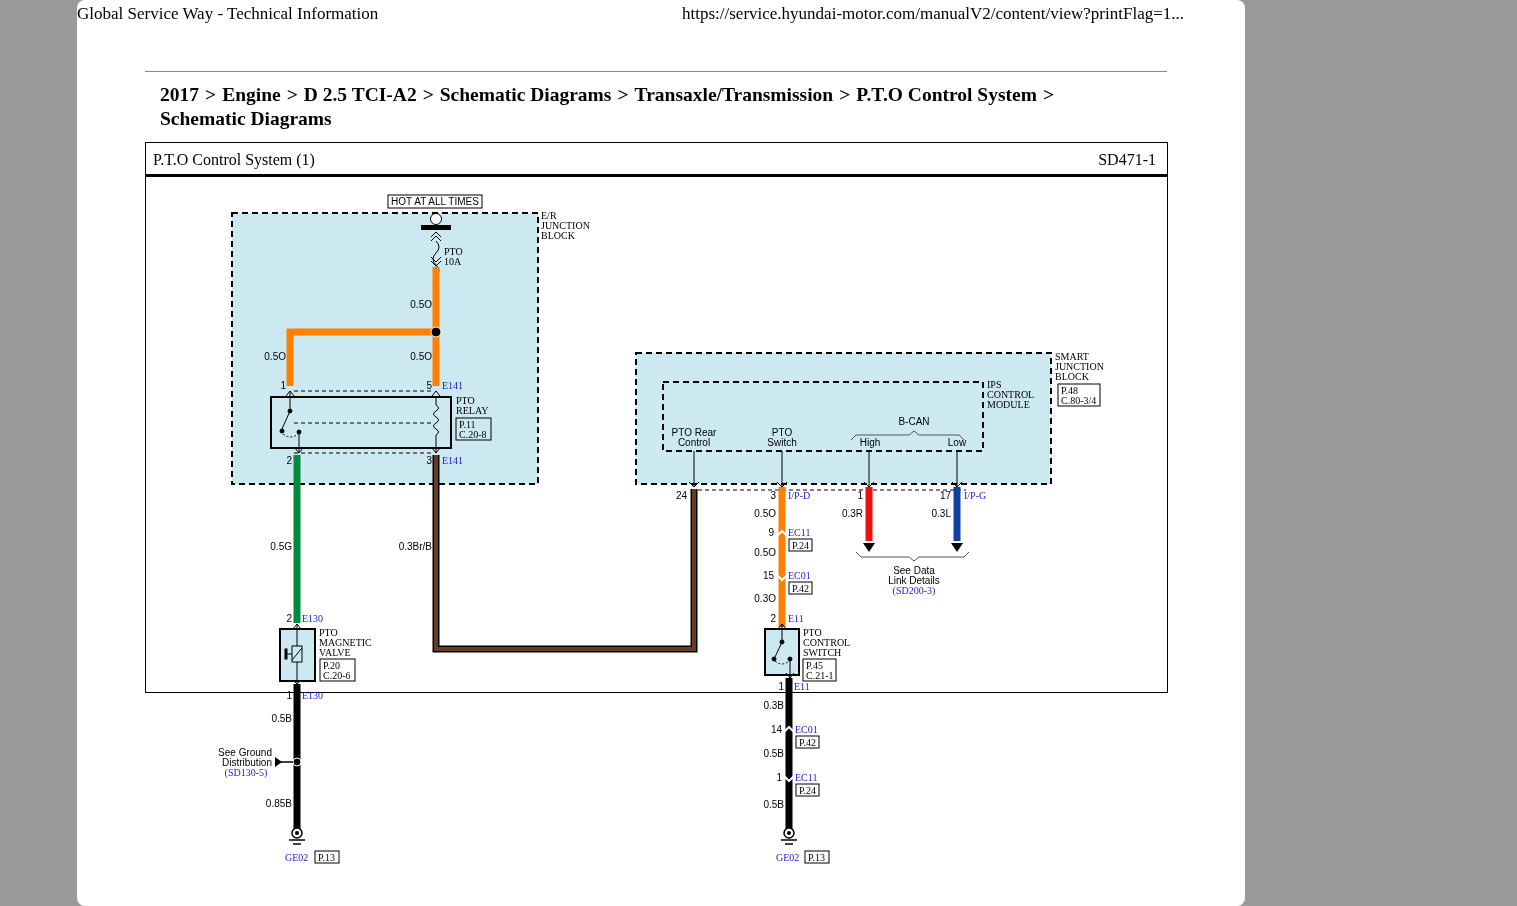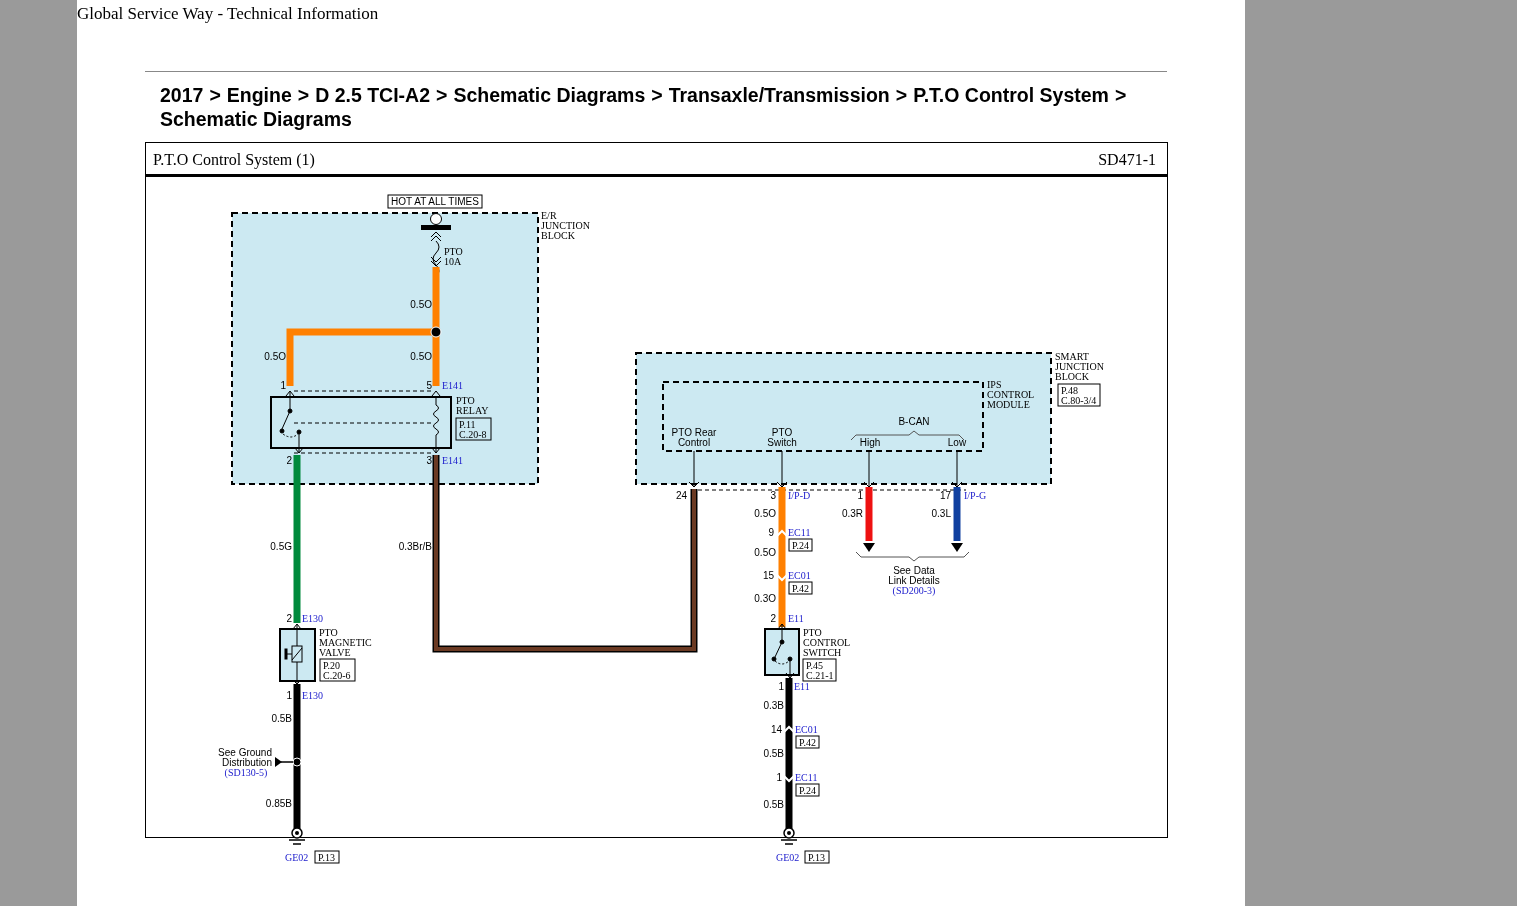--- a/index.html
+++ b/index.html
@@ -1,36 +1,37 @@
 <!DOCTYPE html>
 <html><head>
 <meta charset="utf-8">
 <style>
   html, body { margin:0; padding:0; }
   body { width:1517px; height:906px; background:#9a9a9a; position:relative; overflow:hidden; font-family:"Liberation Serif", serif; }
-  #page { position:absolute; left:77px; top:0; width:1168px; height:906px; background:#fff; }
+  #page { position:absolute; left:77px; top:0; width:1168px; height:906px; background:#fff;border-radius:8px; }
   #hdr-title { position:absolute; left:0; top:4px; font-size:17px; color:#000; font-family:"Liberation Serif", serif; }
   #hdr-url { position:absolute; left:605px; top:4px; font-size:17px; color:#000; font-family:"Liberation Serif", serif; white-space:nowrap; }
   #rule { position:absolute; left:68px; top:71px; width:1022px; height:1px; background:#888; }
-  #crumb { position:absolute; left:83px; top:83px; width:1000px; font-family:Liberation Sans, sans-serif; font-weight:bold; font-size:19.5px; line-height:24px; color:#000; }
+  #crumb { position:absolute; left:83px; top:83px; width:1000px; font-family:Liberation Serif, serif; font-weight:bold; font-size:19.5px; line-height:24px; color:#000; }
   #crumb .sep { margin:0 6px; }
-  #diagram-frame { position:absolute; left:68px; top:142px; width:1023px; height:696px; border:1px solid #000; box-sizing:border-box; }
+  #diagram-frame { position:absolute; left:68px; top:142px; width:1023px; height:551px; border:1px solid #000; box-sizing:border-box; }
   #diagram-title { position:absolute; left:7px; top:8px; font-size:16px; font-family:"Liberation Serif", serif; }
   #diagram-code { position:absolute; right:11px; top:8px; font-size:16px; font-family:"Liberation Serif", serif;margin-left:20px; }
   #diagram-bar { position:absolute; left:0; right:0; top:31px; height:3px; background:#000; }
   svg#schem { position:absolute; left:0; top:0; }
   .sf { font-family:"Liberation Serif", serif; font-size:10px; fill:#000; }
   .ss { font-family:"Liberation Sans", sans-serif; font-size:10px; fill:#000; }
   .blue { fill:#1a1acc; }
 </style>
 </head>
 <body>
 
 <div id="page">
   <div id="hdr-title">Global Service Way - Technical Information</div>
+  <div id="hdr-url">https://service.hyundai-motor.com/manualV2/content/view?printFlag=1...</div>
   <div id="rule"></div>
   <div id="crumb"><span>2017</span><span class="sep">&gt;</span><span>Engine</span><span class="sep">&gt;</span><span>D 2.5 TCI-A2</span><span class="sep">&gt;</span><span>Schematic Diagrams</span><span class="sep">&gt;</span><span>Transaxle/Transmission</span><span class="sep">&gt;</span><span>P.T.O Control System</span><span class="sep">&gt;</span><br><span>Schematic Diagrams</span></div>
 
   <div id="diagram-frame">
     <div id="diagram-title">P.T.O Control System (1)</div>
     <div id="diagram-code">SD471-1</div>
     <div id="diagram-bar"></div>
 
     <svg id="schem" width="1023" height="730" viewBox="0 0 1023 730">
 

